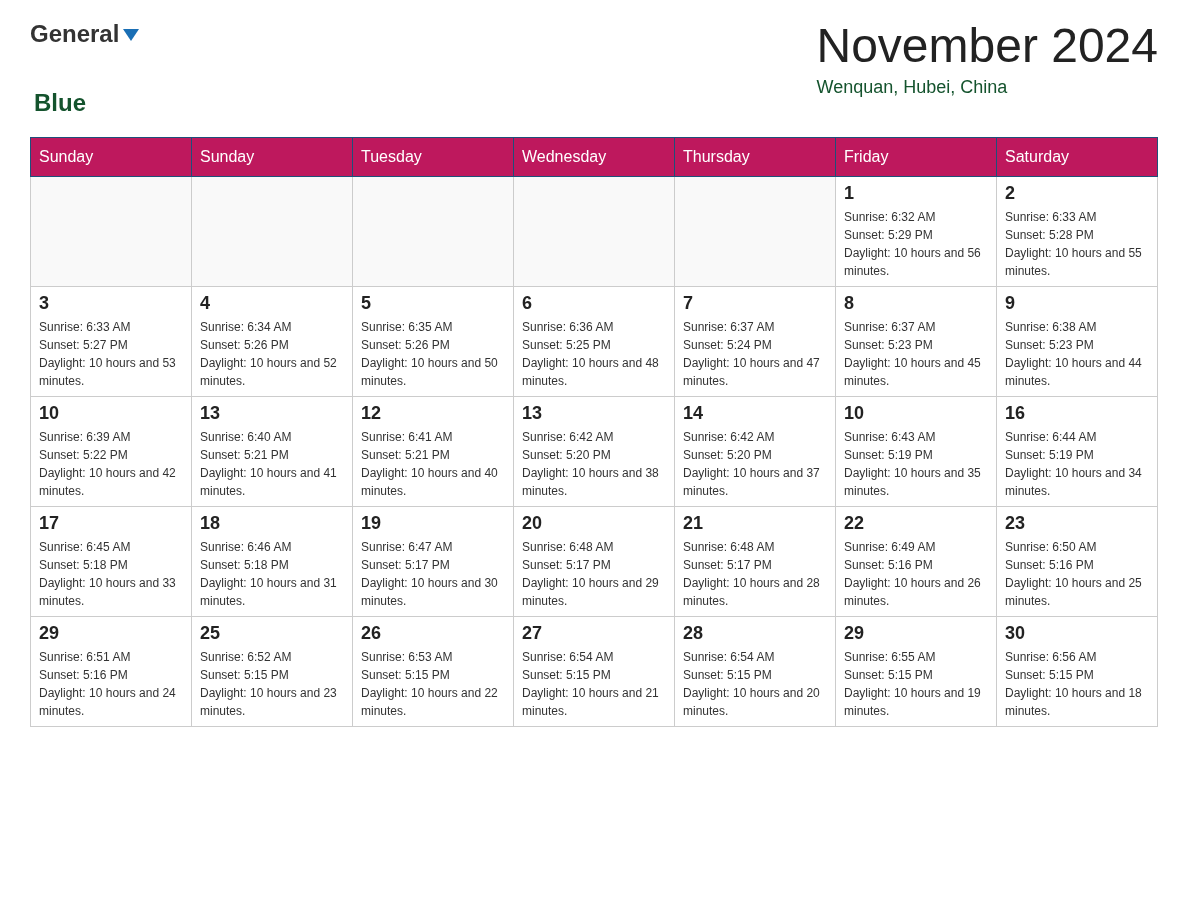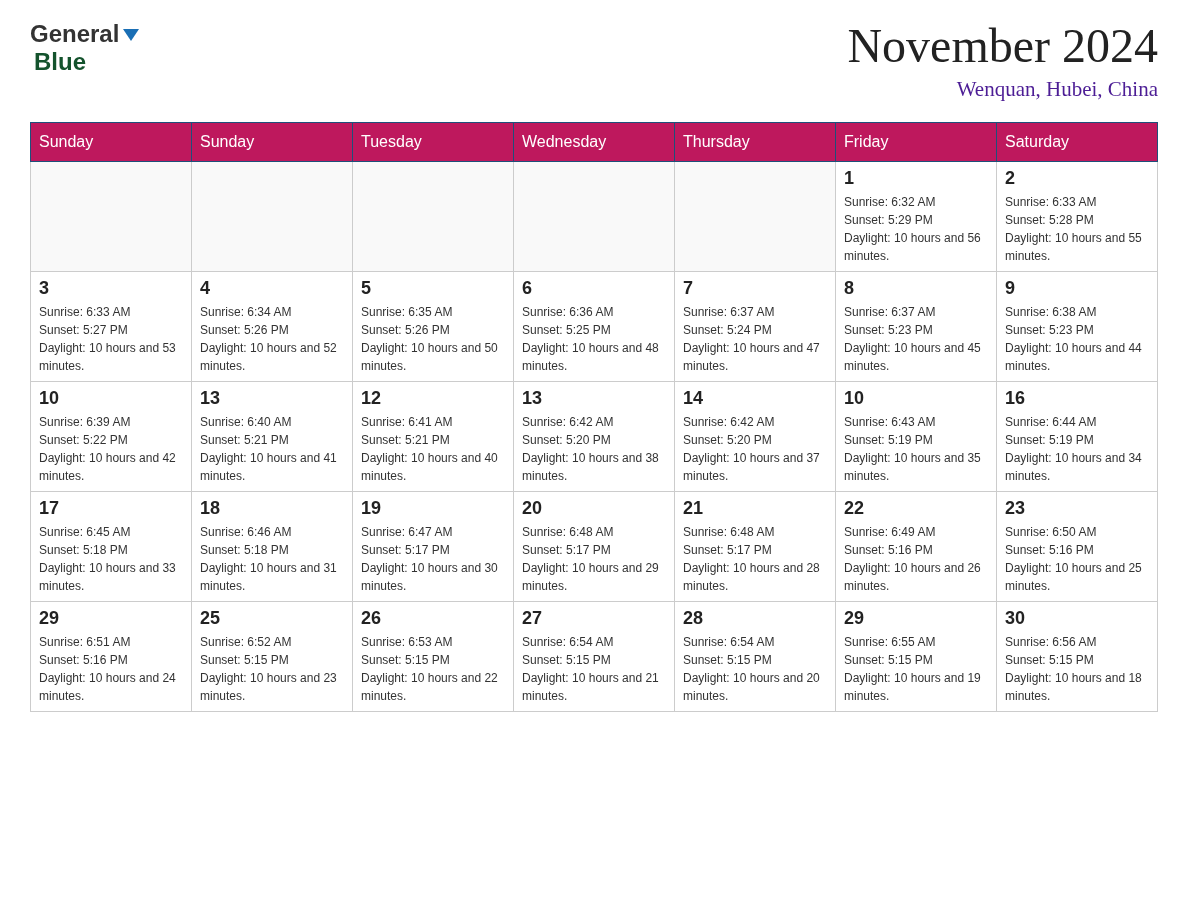--- a/index.html
+++ b/index.html
@@ -10,32 +10,31 @@
       min-height: 918px;
       padding: 20px 30px;
     }
     .header {
       display: flex;
       justify-content: space-between;
       align-items: flex-start;
       margin-bottom: 20px;
     }
     .title-section {
-      text-align: right;
-      font-family: Liberation Serif, serif;
+      text-align: left;
     }
     .month-title {
       font-size: 48px;
       font-weight: normal;
       color: #222;
       line-height: 1.1;
     }
     .location {
-      font-size: 21px;
-      color: #4c1d95;
+      font-size: 18px;
+      color: #14532d;
       margin-top: 4px;
     }
     .calendar-table {
       width: 100%;
       border-collapse: collapse;
       table-layout: fixed;
     }
     .calendar-table thead th {
       background-color: #be185d;
       color: #fff;
@@ -69,20 +68,21 @@
     tbody tr td {
       border-top: 2px solid #2a6496;
     }
     tbody tr td:not(:last-child) {
       border-right: 1px solid #ccc;
     }
     .logo-container {
       display: flex;
       flex-direction: column;
       align-items: flex-start;
+      gap: 41px;
     }
     .logo-line1 {
       display: flex;
       align-items: center;
     }
     .logo-line2 {
       margin-left: 4px;
     }
   </style>
 </head>

